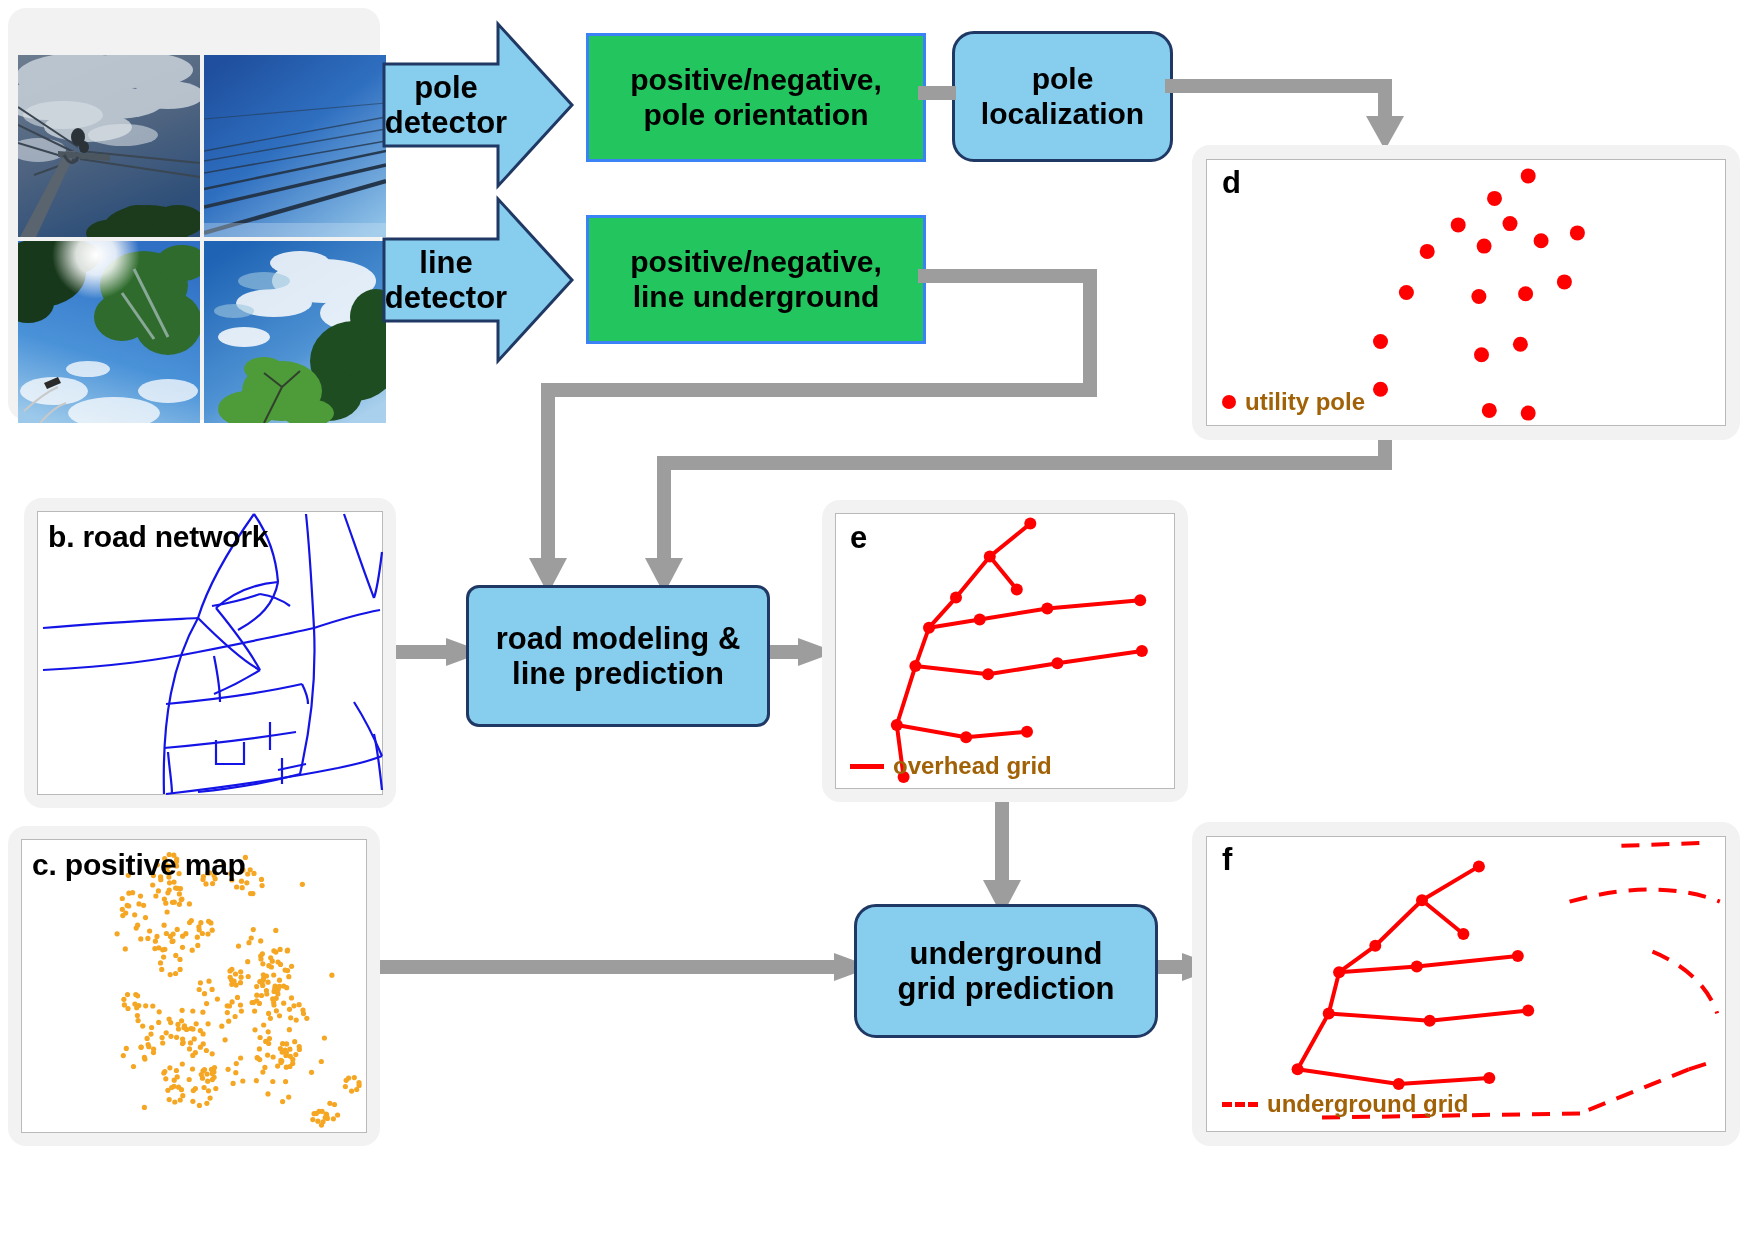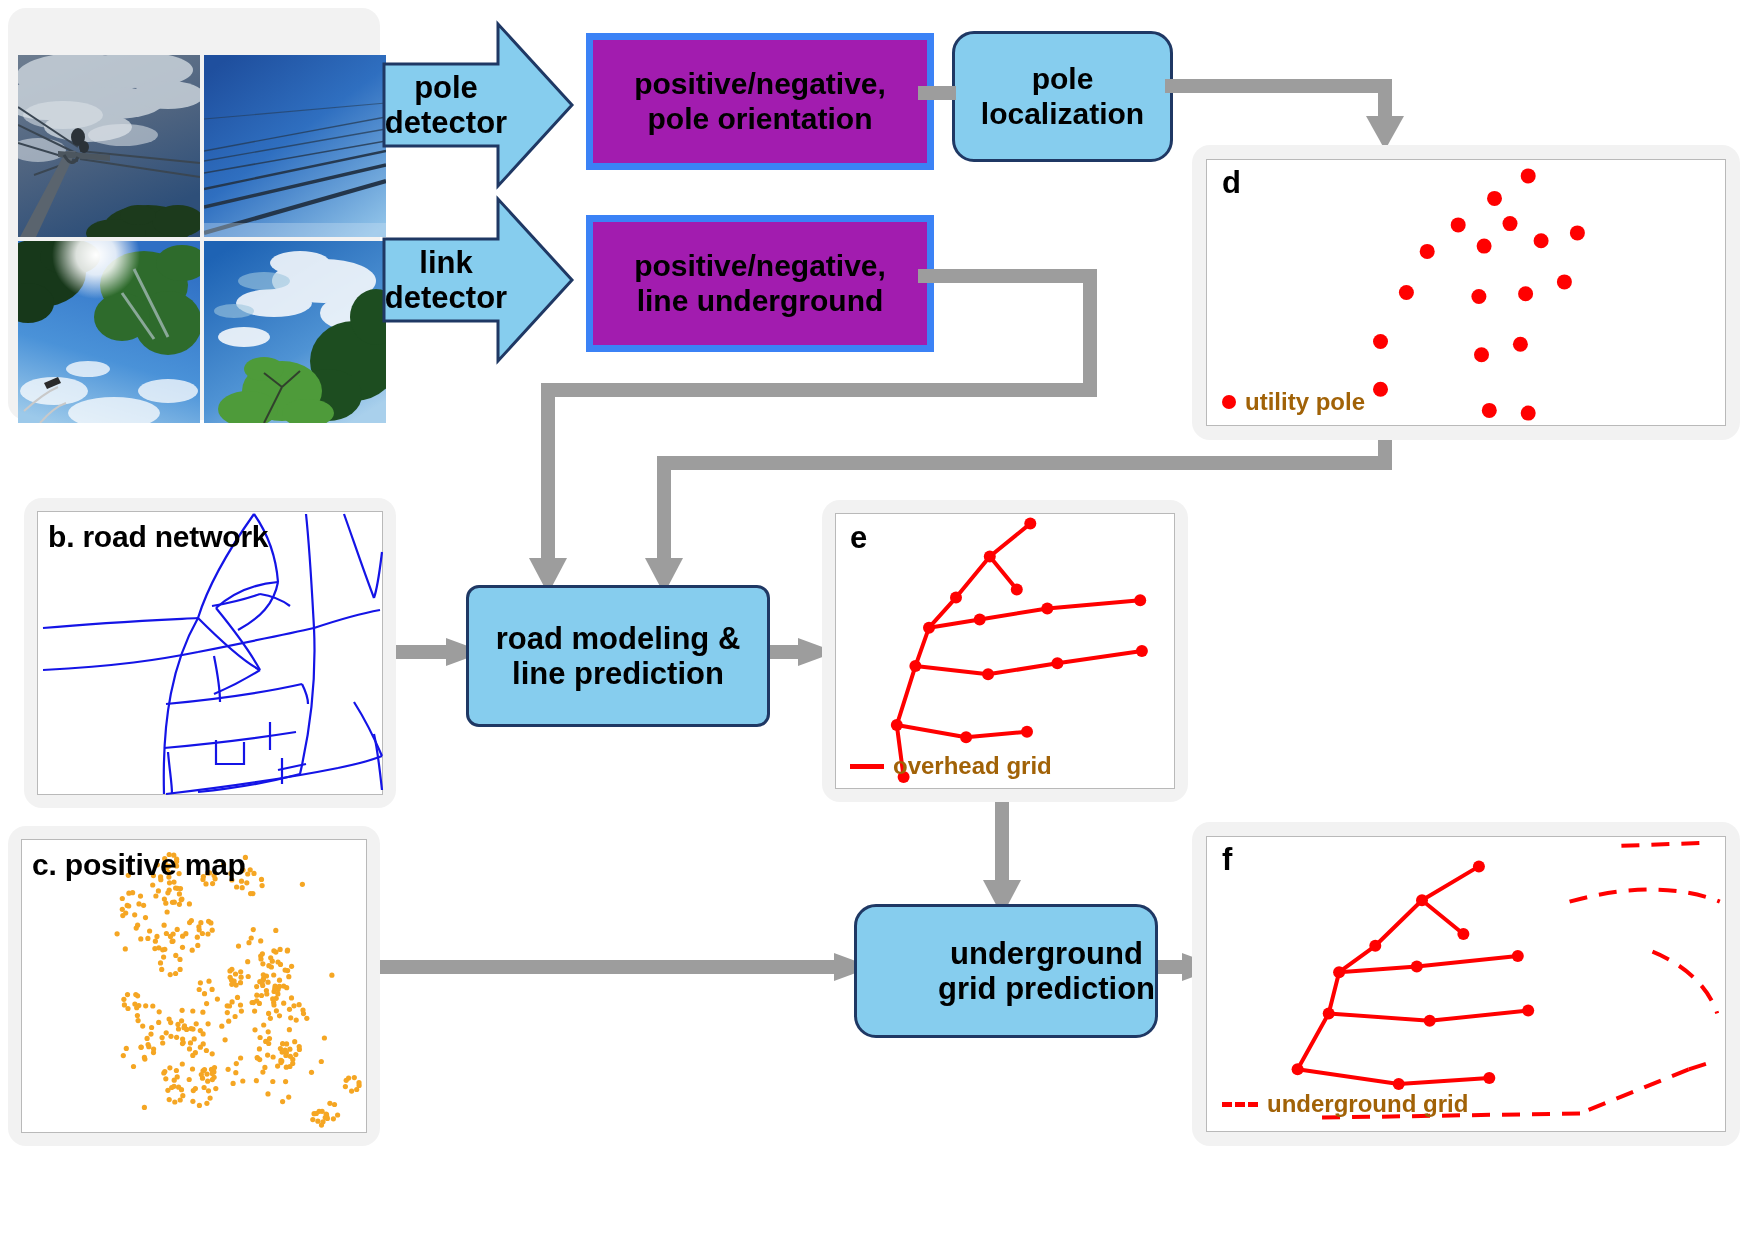--- a/index.html
+++ b/index.html
@@ -8,21 +8,21 @@
   .abs{position:absolute;}
 
   
   .card{position:absolute;background:#f2f2f2;border-radius:18px;}
   .card > .inner{position:absolute;background:#ffffff;border:1px solid #b9b9b9;}
 
   
   .rbox{position:absolute;background:#86cdee;border:3px solid #1f3864;
         border-radius:22px;display:flex;align-items:center;justify-content:center;
         text-align:center;font-weight:bold;color:#000;line-height:1.14;}
-  .sbox{position:absolute;background:#a21caf;border:7px solid #3b82f6;
+  .sbox{position:absolute;background:#22c55e;border:3px solid #3b82f6;
         display:flex;align-items:center;justify-content:center;
         text-align:center;font-weight:bold;color:#000;line-height:1.16;}
   .arrowbox{position:absolute;}
   .arrowbox .label{position:absolute;left:0;top:0;width:100%;height:100%;
         display:flex;align-items:center;justify-content:center;text-align:center;
         font-weight:bold;color:#000;line-height:1.14;pointer-events:none;}
 
   .panel-letter{position:absolute;font-weight:bold;color:#000;font-size:31px;}
   .panel-title{position:absolute;font-weight:bold;color:#000;font-size:30px;
         letter-spacing:-0.2px;white-space:nowrap;}
@@ -210,21 +210,21 @@
     </span>
   </div>
 </div>
 
 <div class="arrowbox" style="left:378px;top:195px;width:200px;height:170px;">
   <svg width="200" height="170" viewBox="0 0 200 170">
     <path d="M6 44 L120 44 L120 4 L194 85 L120 166 L120 126 L6 126 Z" fill="#86cdee" stroke="#1f3864" stroke-width="3"></path>
   </svg>
   <div class="label" style="left:-32px;top:0;width:200px;font-size:31px;">
     <span>
-      <span>link</span><br>
+      <span>line</span><br>
       <span>detector</span>
     </span>
   </div>
 </div>
 
 <div class="sbox" style="left:586px;top:33px;width:334px;height:123px;font-size:30px;">
   <span>
     <span>positive/negative,</span><br>
     <span>pole orientation</span>
   </span>
@@ -763,21 +763,21 @@
   <div class="panel-title" style="left:24px;top:22px;">c. positive map</div>
 </div>
 
 <div class="rbox" style="left:466px;top:585px;width:298px;height:136px;font-size:31px;border-radius:13px;">
   <span>
     <span>road modeling &amp;</span><br>
     <span>line prediction</span>
   </span>
 </div>
 
-<div class="rbox" style="left:854px;top:904px;width:298px;height:128px;font-size:31px;justify-content:flex-end;">
+<div class="rbox" style="left:854px;top:904px;width:298px;height:128px;font-size:31px;">
   <span>
     <span>underground</span><br>
     <span>grid prediction</span>
   </span>
 </div>
 
 <div class="card" style="left:822px;top:500px;width:366px;height:302px;">
   <div class="inner" style="left:13px;top:13px;width:338px;height:274px;">
     <svg width="338" height="274" viewBox="0 0 338 274">
       <g id="e-edges" stroke="#ff0000" stroke-width="4" fill="none">

